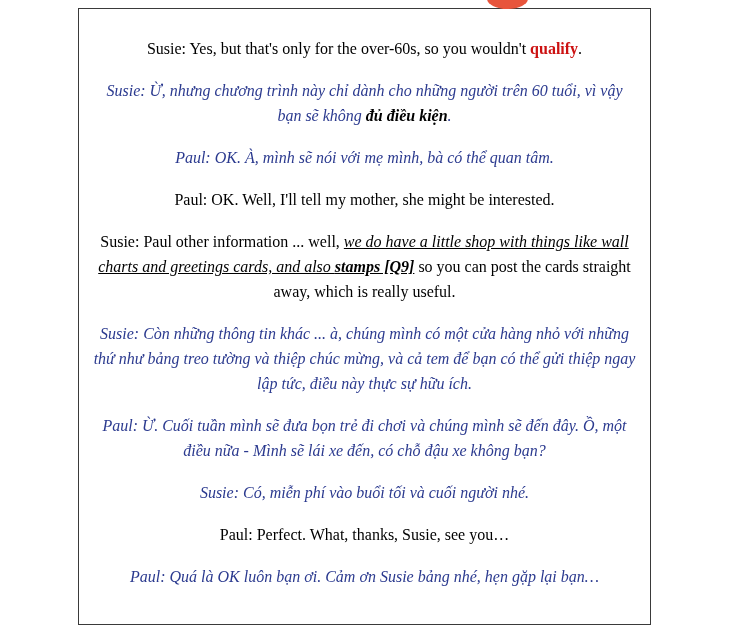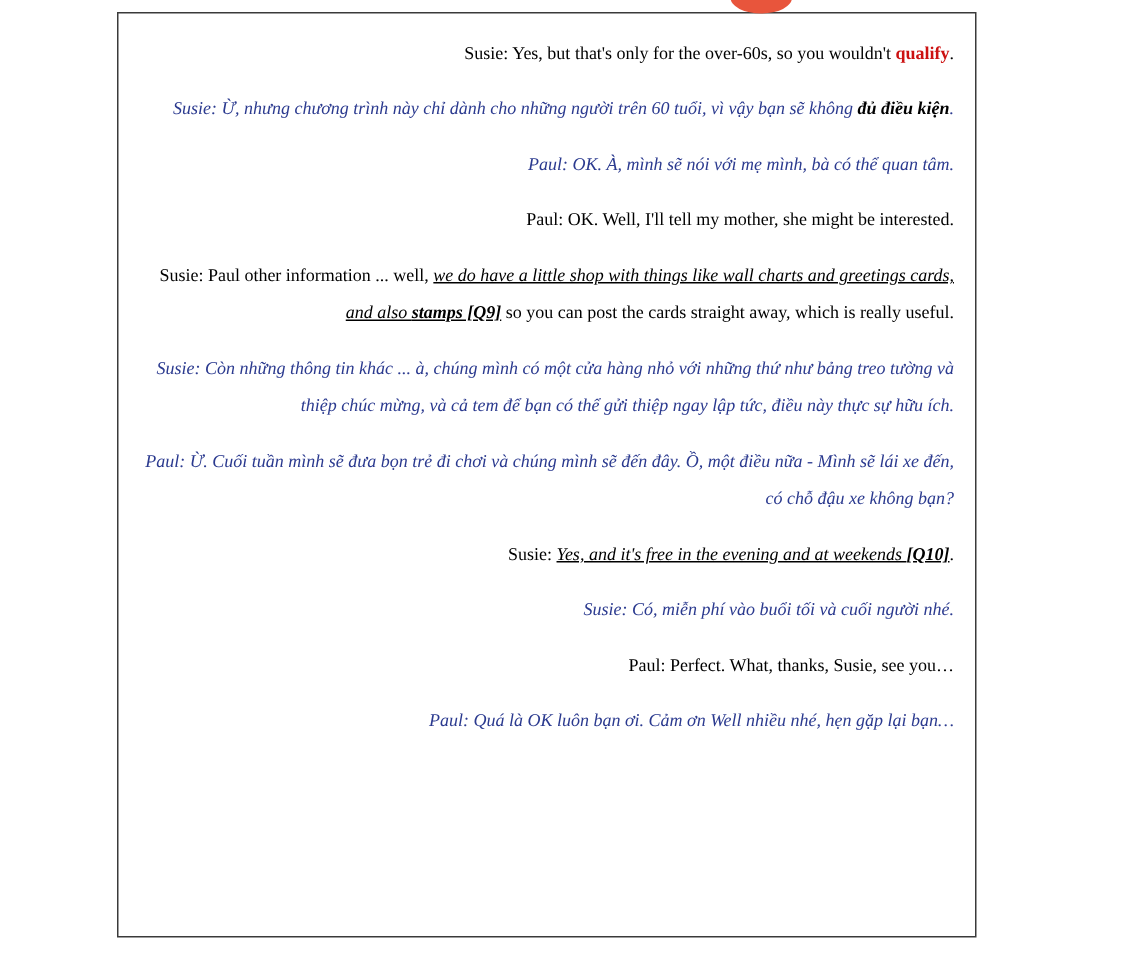--- a/index.html
+++ b/index.html
@@ -39,26 +39,26 @@
     width: 573px;
     height: 617px;
     box-sizing: border-box;
     border: 1.5px solid #3a3a3a;
     background: #ffffff;
     padding: 10px 14px 0 14px;
     overflow: hidden;
   }
 
   p.line {
-    margin: 4px 0 0 0;
+    margin: 17px 0 0 0;
     padding: 0;
-    font-size: 12px;
+    font-size: 16px;
     line-height: 25px;
     color: #000000;
-    text-align: right;
+    text-align: center;
   }
 
   p.en {
     color: #000000;
     font-style: normal;
     margin-bottom: 12px;
   }
 
   p.vi {
     color: #2b3a8f;
@@ -106,22 +106,21 @@
 
     <p class="line en gap-lg"><span>Paul: OK. Well, I'll tell my mother, she might be interested.</span></p>
 
     <p class="line en gap-lg"><span>Susie: Paul other information ... well, </span><span class="ul">we do have a little shop with things like wall charts and greetings cards, and also </span><span class="ul-b">stamps [Q9]</span><span> so you can post the cards straight away, which is really useful.</span></p>
 
     <p class="line vi gap-lg"><span>Susie: Còn những thông tin khác ... à, chúng mình có một cửa hàng nhỏ với những thứ như bảng treo tường và thiệp chúc mừng, và cả tem để bạn có thể gửi thiệp ngay lập tức, điều này thực sự hữu ích.</span></p>
 
 
     <p class="line vi gap-lg"><span>Paul: Ừ. Cuối tuần mình sẽ đưa bọn trẻ đi chơi và chúng mình sẽ đến đây. Ồ, một điều nữa - Mình sẽ lái xe đến, có chỗ đậu xe không bạn?</span></p>
 
-    <p class="line en gap-lg"><span>Susie: </span><span class="ul">Yes, and it's free in the evening and at weekends </span><span class="ul-b">[Q10]</span><span>.</span></p>
 
     <p class="line vi gap-lg"><span>Susie: Có, miễn phí vào buổi tối và cuối người nhé.</span></p>
 
     <p class="line en gap-lg"><span>Paul: Perfect. What, thanks, Susie, see you…</span></p>
 
-    <p class="line vi gap-sm"><span>Paul: Quá là OK luôn bạn ơi. Cảm ơn Well nhiều nhé, hẹn gặp lại bạn…</span></p>
+    <p class="line vi gap-sm"><span>Paul: Quá là OK luôn bạn ơi. Cảm ơn Susie bảng nhé, hẹn gặp lại bạn…</span></p>
 
   </div>
 </div>
 
 </body></html>

